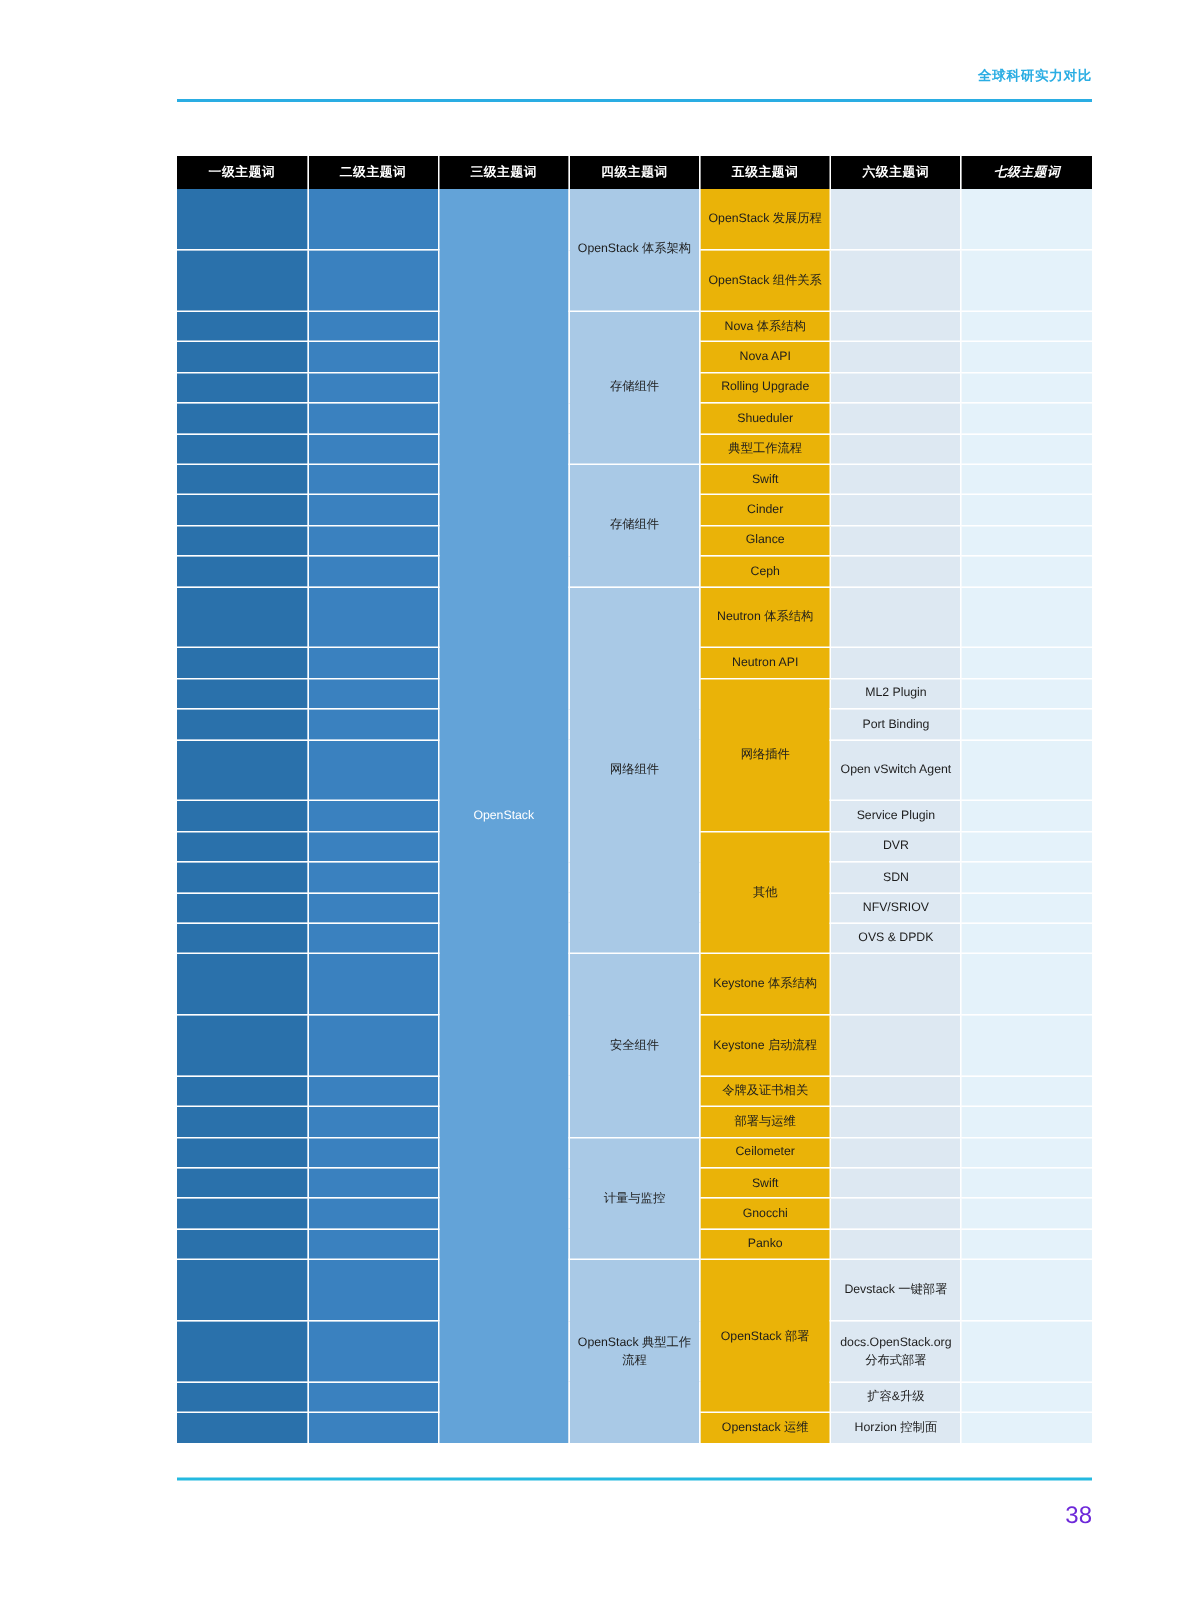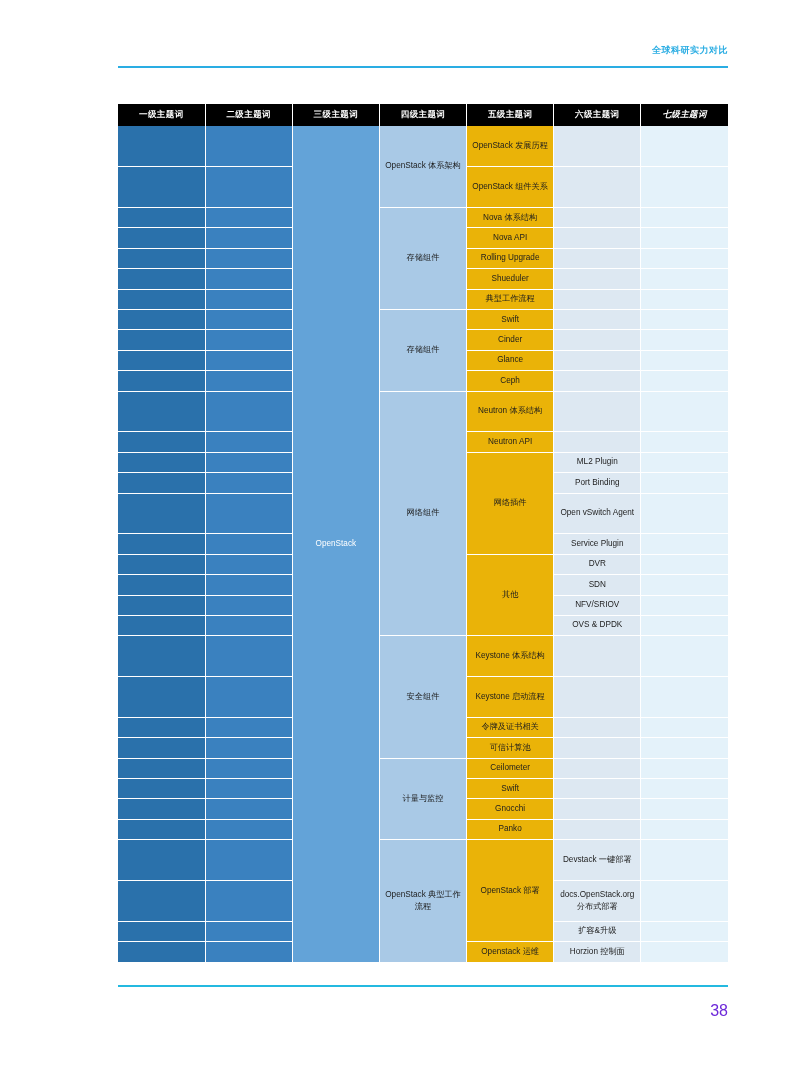--- a/index.html
+++ b/index.html
@@ -312,21 +312,21 @@
       <tr class="row-1">
         <td class="lv1"></td>
         <td class="lv2"></td>
         <td class="lv5" rowspan="1">令牌及证书相关</td>
         <td class="lv6"></td>
         <td class="lv7"></td>
       </tr>
       <tr class="row-1">
         <td class="lv1"></td>
         <td class="lv2"></td>
-        <td class="lv5" rowspan="1">可信计算池</td>
+        <td class="lv5" rowspan="1">部署与运维</td>
         <td class="lv6"></td>
         <td class="lv7"></td>
       </tr>
       <tr class="row-1">
         <td class="lv1"></td>
         <td class="lv2"></td>
         <td class="lv4" rowspan="4">计量与监控</td>
         <td class="lv5" rowspan="1">Ceilometer</td>
         <td class="lv6"></td>
         <td class="lv7"></td>

